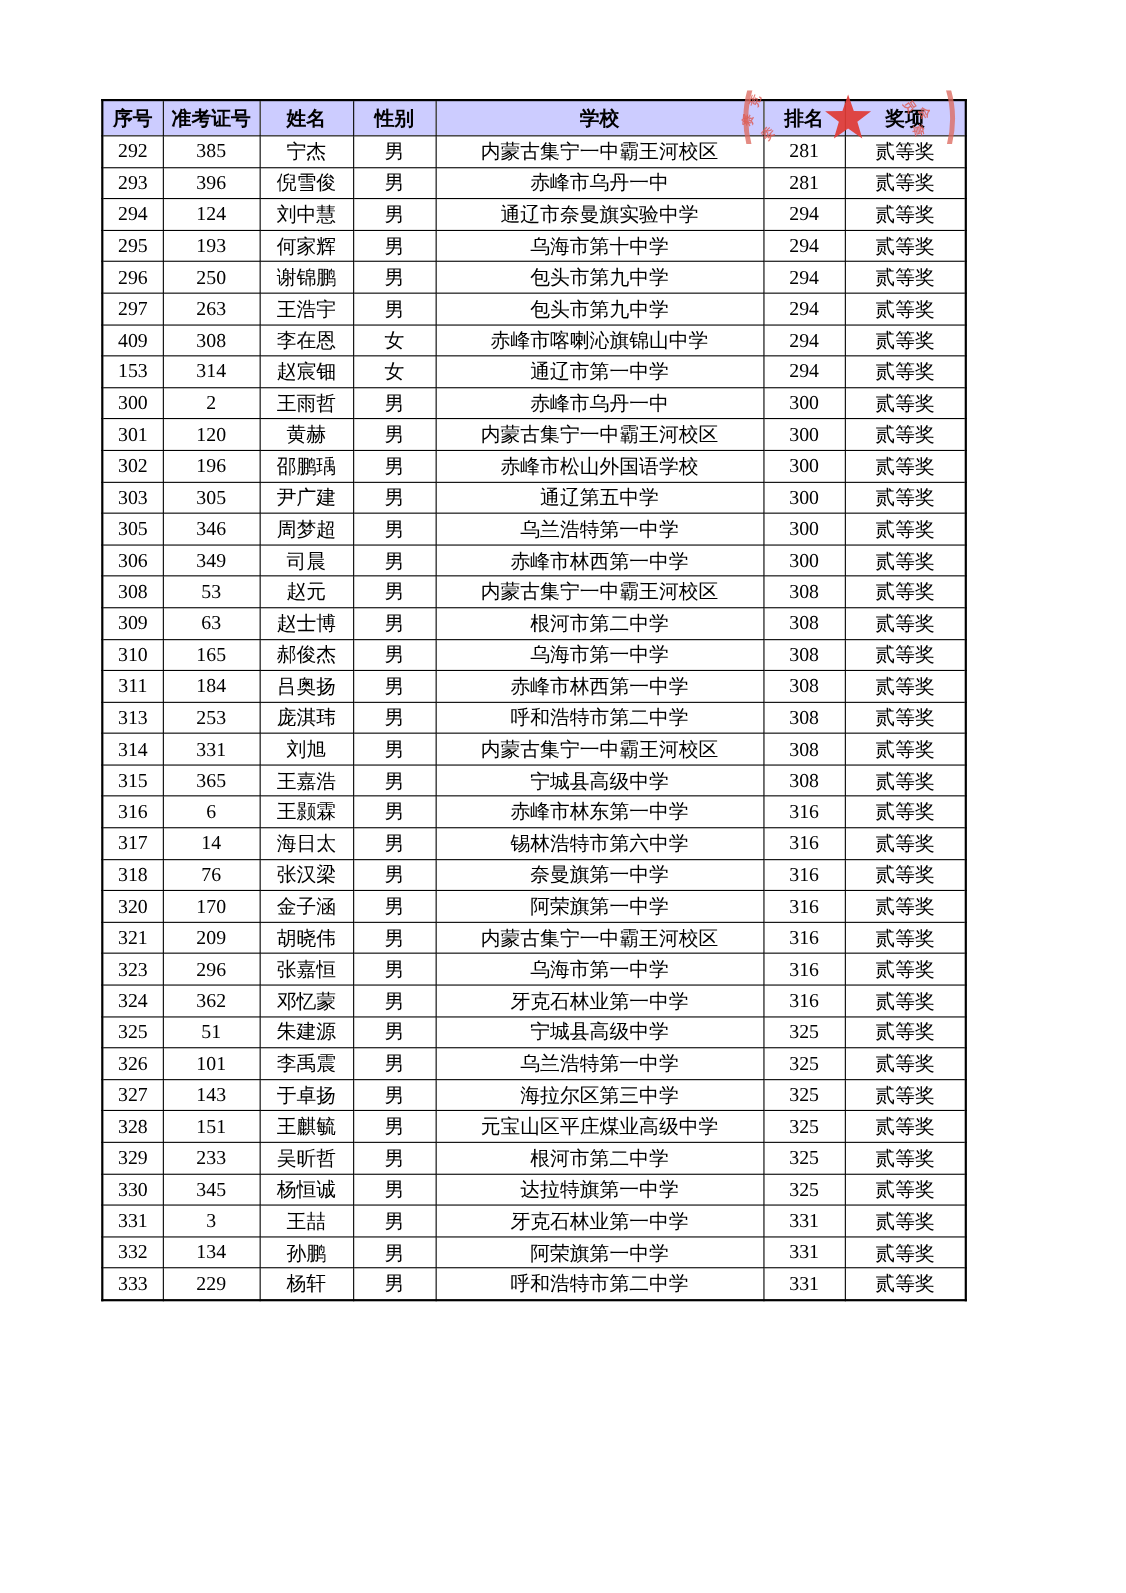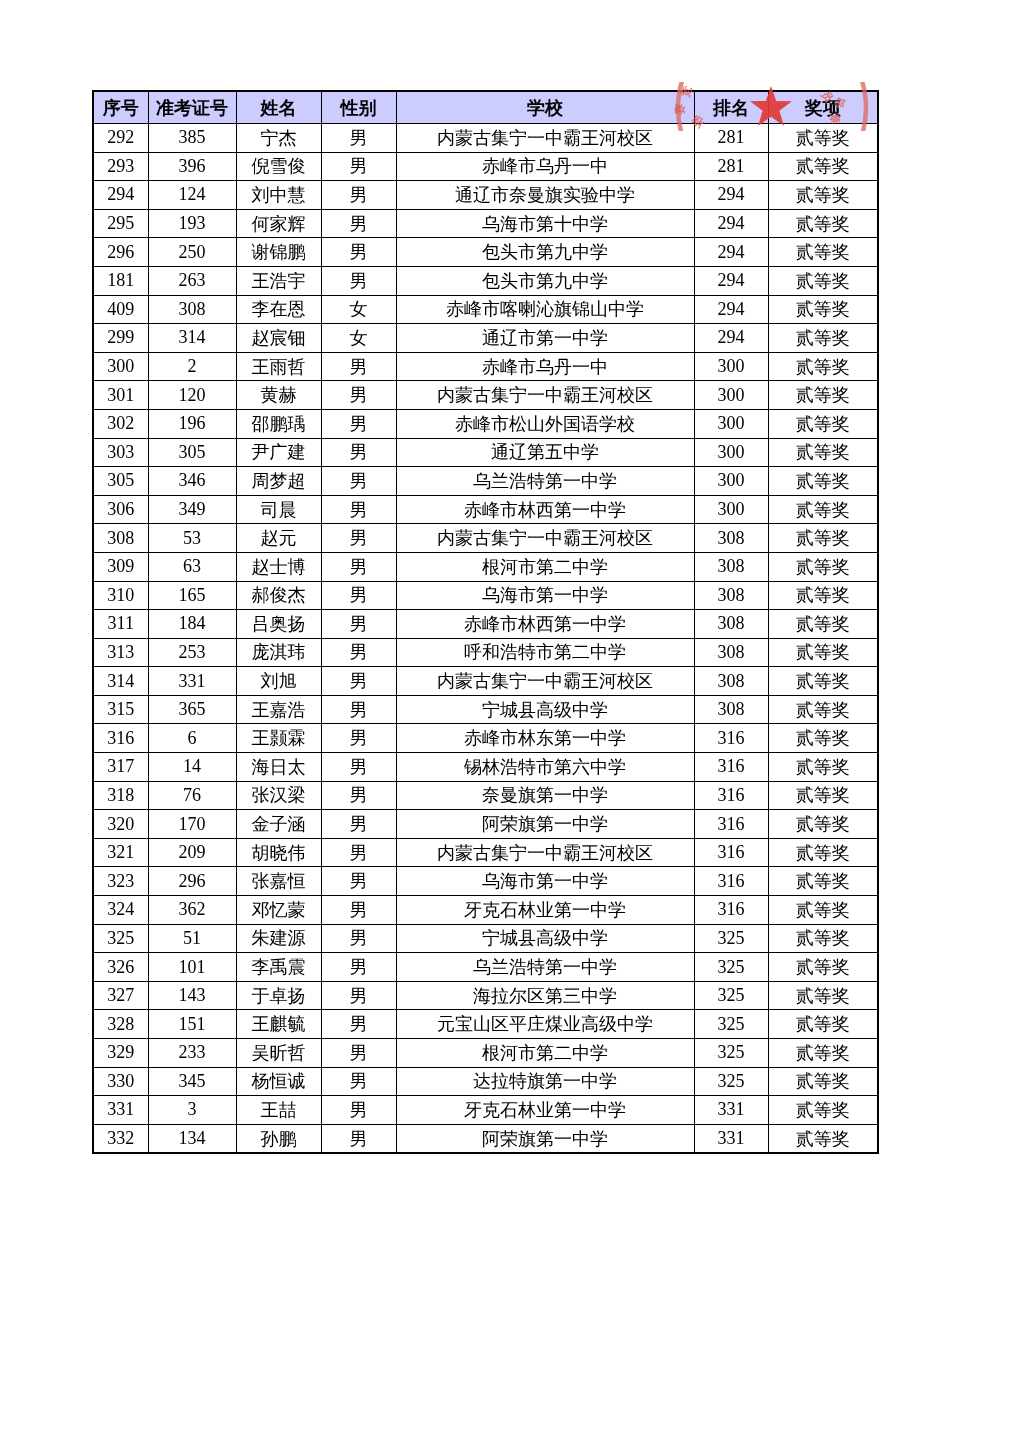--- a/index.html
+++ b/index.html
@@ -129,39 +129,39 @@
         <tr>
           <td>296</td>
           <td>250</td>
           <td>谢锦鹏</td>
           <td>男</td>
           <td>包头市第九中学</td>
           <td>294</td>
           <td>贰等奖</td>
         </tr>
         <tr>
-          <td>181</td>
+          <td>297</td>
           <td>263</td>
           <td>王浩宇</td>
           <td>男</td>
           <td>包头市第九中学</td>
           <td>294</td>
           <td>贰等奖</td>
         </tr>
         <tr>
           <td>409</td>
           <td>308</td>
           <td>李在恩</td>
           <td>女</td>
           <td>赤峰市喀喇沁旗锦山中学</td>
           <td>294</td>
           <td>贰等奖</td>
         </tr>
         <tr>
-          <td>299</td>
+          <td>153</td>
           <td>314</td>
           <td>赵宸钿</td>
           <td>女</td>
           <td>通辽市第一中学</td>
           <td>294</td>
           <td>贰等奖</td>
         </tr>
         <tr>
           <td>300</td>
           <td>2</td>
@@ -404,20 +404,29 @@
           <td>牙克石林业第一中学</td>
           <td>331</td>
           <td>贰等奖</td>
         </tr>
         <tr>
           <td>332</td>
           <td>134</td>
           <td>孙鹏</td>
           <td>男</td>
           <td>阿荣旗第一中学</td>
+          <td>331</td>
+          <td>贰等奖</td>
+        </tr>
+        <tr>
+          <td>333</td>
+          <td>229</td>
+          <td>杨轩</td>
+          <td>男</td>
+          <td>呼和浩特市第二中学</td>
           <td>331</td>
           <td>贰等奖</td>
         </tr>
       </tbody>
   </table>
 </div>
 
 <div class="stamp-clip">
   <svg width="215" height="49" viewBox="0 0 215 49" xmlns="http://www.w3.org/2000/svg">
 

